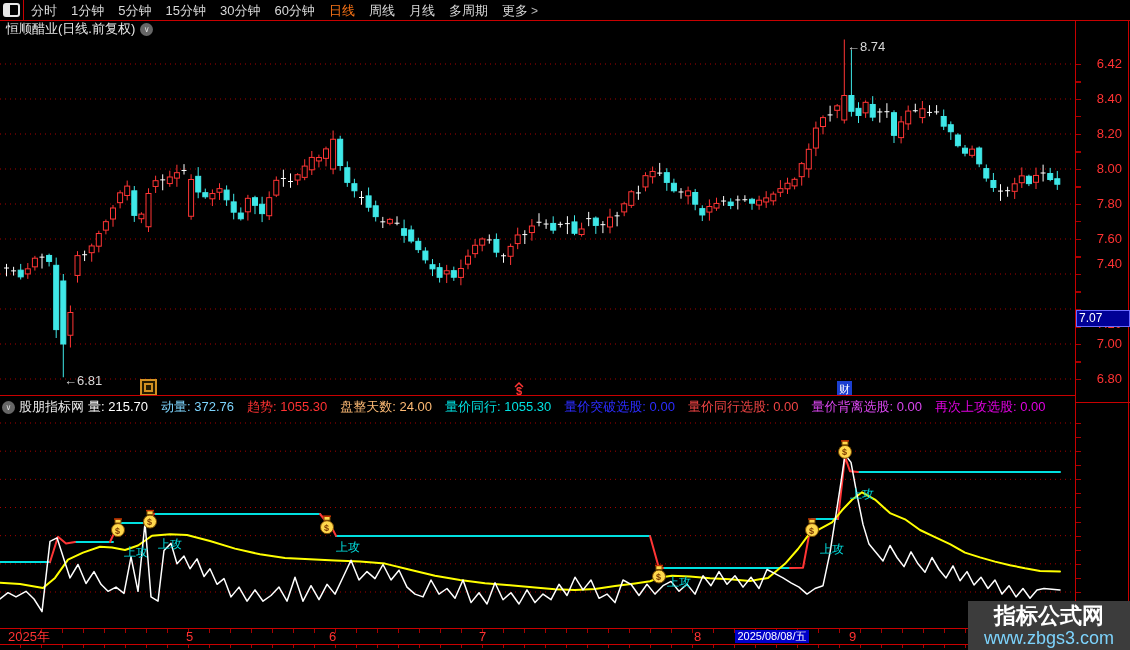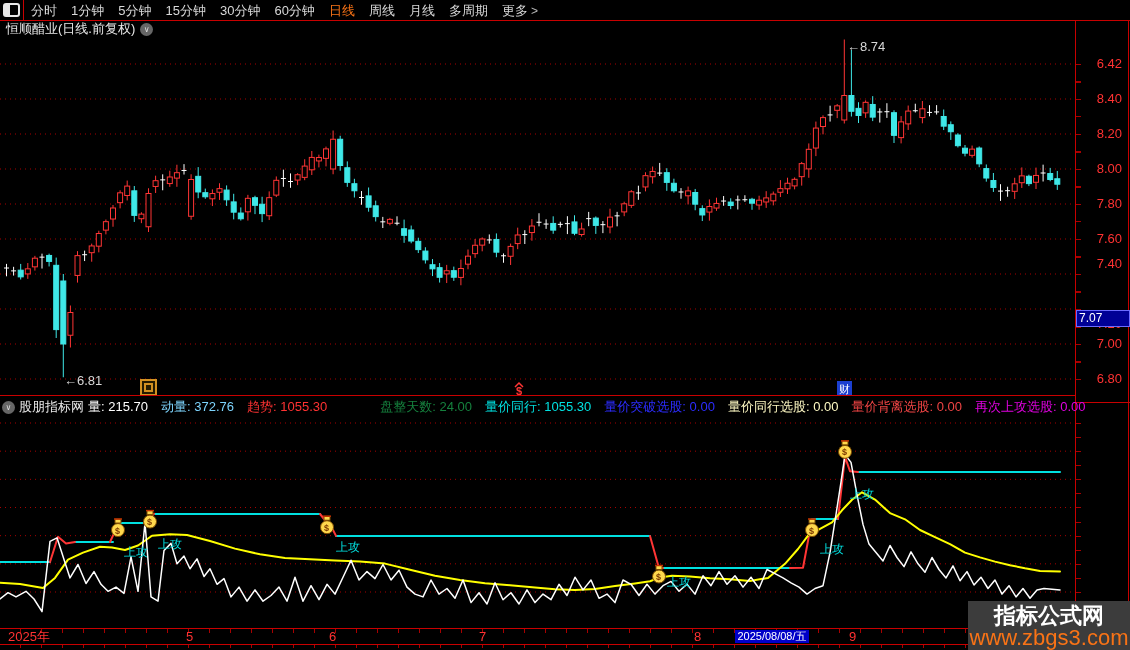--- a/index.html
+++ b/index.html
@@ -44,21 +44,21 @@
   .xlab{position:absolute;top:1px;color:#ff3232;font-size:13px;height:14px;line-height:14px;}
   #datebox{position:absolute;top:1px;width:74px;height:13px;background:#0000c8;color:#fff;
     font-size:11px;line-height:13px;text-align:center;}
   #bstrip{position:absolute;left:0;top:645px;width:1075px;height:5px;background:#000;}
   #bstrip .xticks2{position:absolute;left:0;top:0;width:100%;height:3px;
     background:repeating-linear-gradient(90deg,transparent 0 20px,#a80000 20px 21px);}
   
   #watermark{position:absolute;left:968px;top:601px;width:162px;height:49px;background:#3c3c3c;
     z-index:30;display:flex;flex-direction:column;align-items:center;justify-content:center;}
   #wm1{color:#fff;font-size:22px;font-weight:bold;line-height:24px;}
-  #wm2{color:#f97316;font-size:22px;line-height:20px;}
+  #wm2{color:#7dd3fc;font-size:18px;line-height:20px;}
   svg{position:absolute;left:0;}
 </style>
 </head>
 <body>
 
 <div id="stage">
 
   <div id="toolbar">
     <div id="win-icon-cell">
       <span id="win-icon"></span>
@@ -75,25 +75,25 @@
   <div class="vline" style="left:1128px;"></div>
   <div id="divider1"></div>
   <div id="divider2"></div>
 
   <div id="ind-header">
     <span class="chev-circle">∨</span>
     <span id="brand">股朋指标网</span>
   <span class="fld" style="color: rgb(255, 255, 255);"><span>量:</span><span> </span><span>215.70</span></span>
       <span class="fld" style="color: #7dd3fc;"><span>动量:</span><span> </span><span>372.76</span></span>
       <span class="fld" style="color: rgb(255, 50, 50);"><span>趋势:</span><span> </span><span>1055.30</span></span>
-      <span class="fld" style="color: #15803d; margin-left: 40px;"><span>盘整天数:</span><span> </span><span>24.00</span></span>
+      <span class="fld" style="color: #fdba74;"><span>盘整天数:</span><span> </span><span>24.00</span></span>
       <span class="fld" style="color: rgb(0, 224, 224);"><span>量价同行:</span><span> </span><span>1055.30</span></span>
       <span class="fld" style="color: rgb(44, 44, 255);"><span>量价突破选股:</span><span> </span><span>0.00</span></span>
-      <span class="fld" style="color: #fef9c3;"><span>量价同行选股:</span><span> </span><span>0.00</span></span>
-      <span class="fld" style="color: #ef4444;"><span>量价背离选股:</span><span> </span><span>0.00</span></span>
+      <span class="fld" style="color: #ef4444;"><span>量价同行选股:</span><span> </span><span>0.00</span></span>
+      <span class="fld" style="color: #d946ef;"><span>量价背离选股:</span><span> </span><span>0.00</span></span>
       <span class="fld" style="color: rgb(224, 0, 224);"><span>再次上攻选股:</span><span> </span><span>0.00</span></span>
     </div>
 
   <div id="maxis" style="top:37px;height:358px;">
       <div class="ylab" style="top: 20px;">6.42</div>
       <div class="ylab" style="top: 55px;">8.40</div>
       <div class="ylab" style="top: 90px;">8.20</div>
       <div class="ylab" style="top: 125px;">8.00</div>
       <div class="ylab" style="top: 160px;">7.80</div>
       <div class="ylab" style="top: 195px;">7.60</div>

